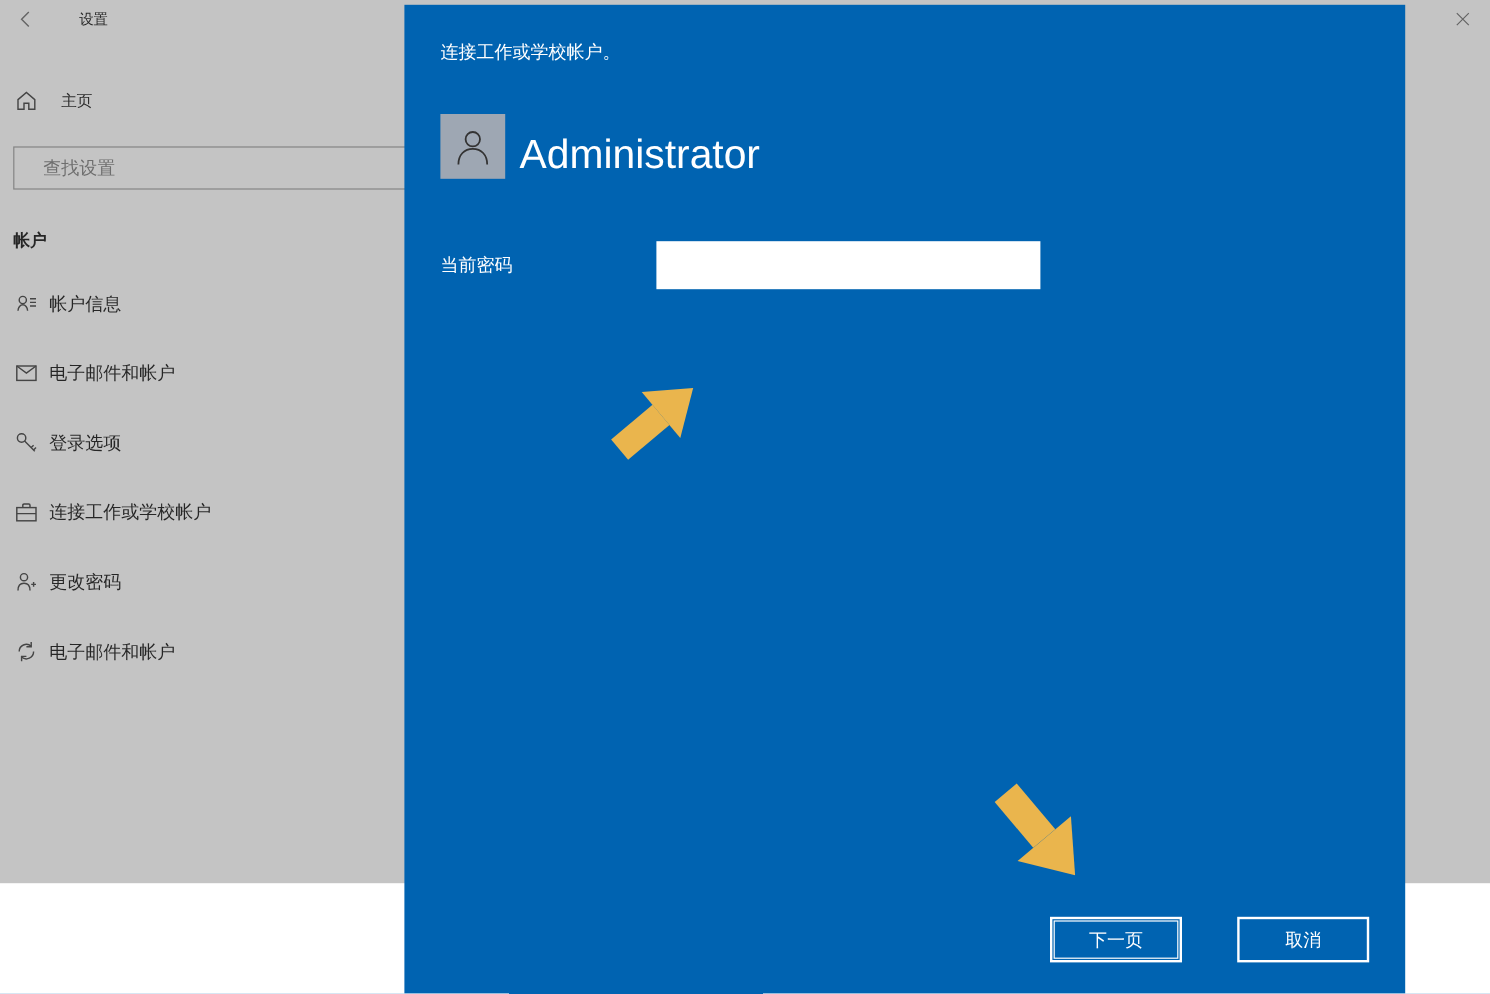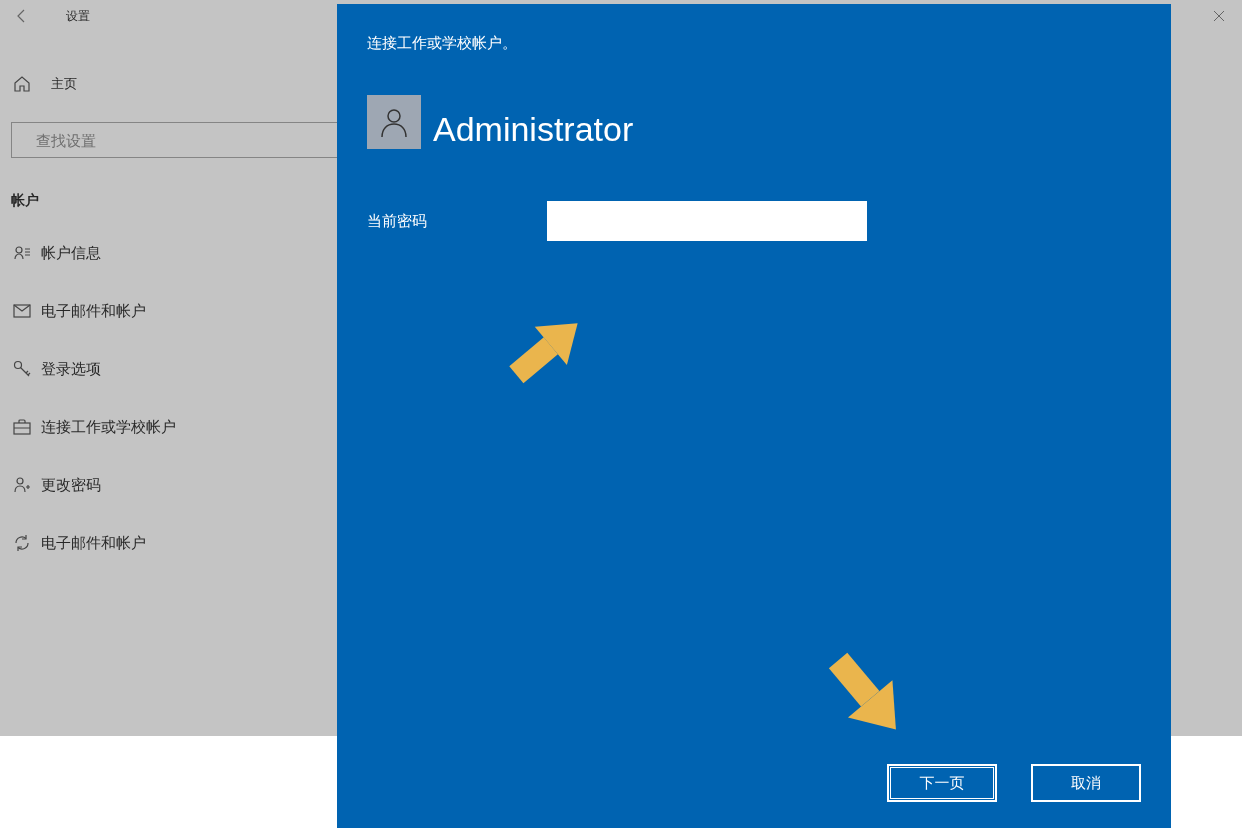--- a/index.html
+++ b/index.html
@@ -23,21 +23,21 @@
 .dialog{position:absolute;top:4px;left:337px;width:834px;height:824px;background:#0063B1;color:#fff}
 .dlg-inner{padding:20px 30px}
 .dlg-title{font-size:38px;font-weight:400;margin:0}
 .dlg-sub{font-size:15px;margin-top:10px}
 .user-row{display:flex;align-items:flex-end;margin-top:42px}
 .avatar{width:54px;height:54px;background:#9ea7b3;display:flex;align-items:center;justify-content:center}
 .user-name{font-size:34px;font-weight:300;margin-left:12px;color:#fff}
 .field-row{display:flex;align-items:center;margin-top:52px}
 .field-lbl{font-size:15px;width:180px}
 .pwd-input{width:320px;height:40px;border:none;background:#fff;padding:0 8px;font-size:15px;outline:none}
-.btn-row{position:absolute;bottom:26px;right:30px;display:flex;gap:34px}
+.btn-row{position:absolute;bottom:26px;right:30px;display:flex;gap:46px}
 .dlg-btn{min-width:110px;height:38px;background:transparent;border:2px solid #fff;color:#fff;font-size:15px;font-family:inherit;cursor:pointer;padding:0 20px}
 .dlg-btn.primary{outline:1px solid #fff;outline-offset:-4px}
 .arrow{position:absolute;pointer-events:none}
 .arrow svg{display:block}
 </style>
 </head>
 <body>
 
 <div class="app">
 

